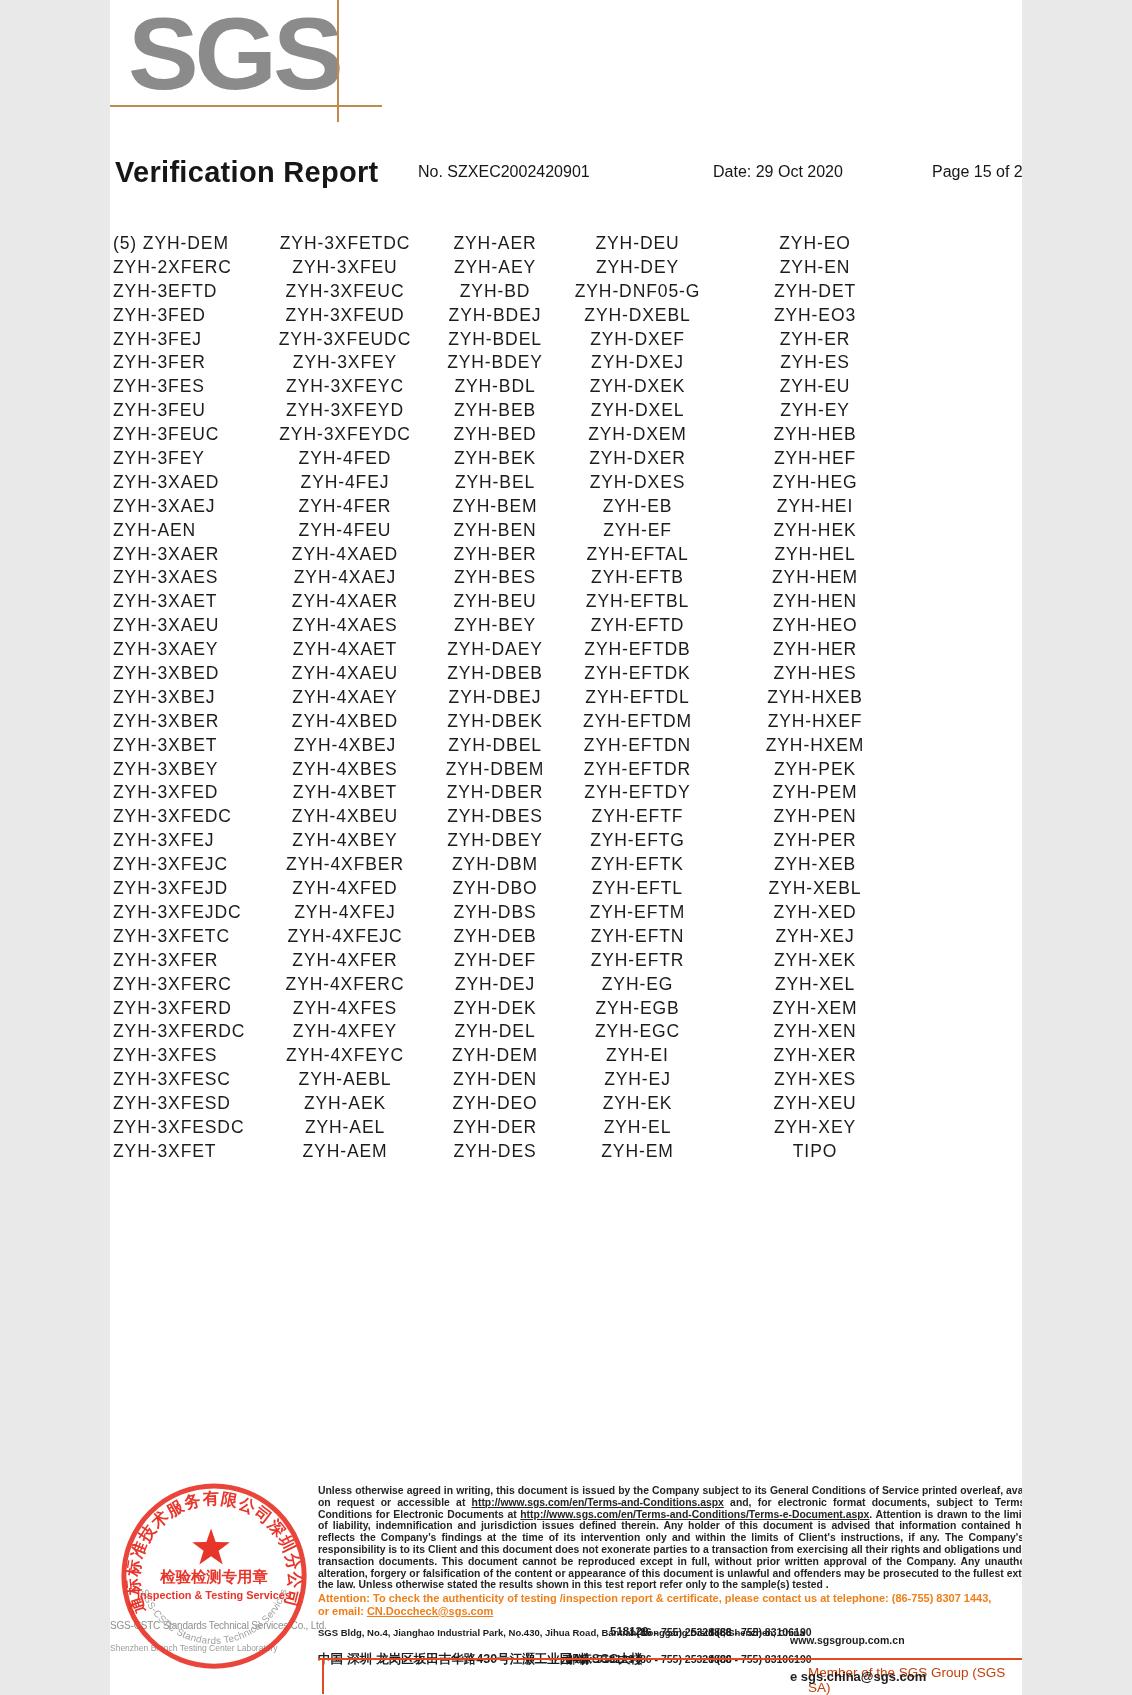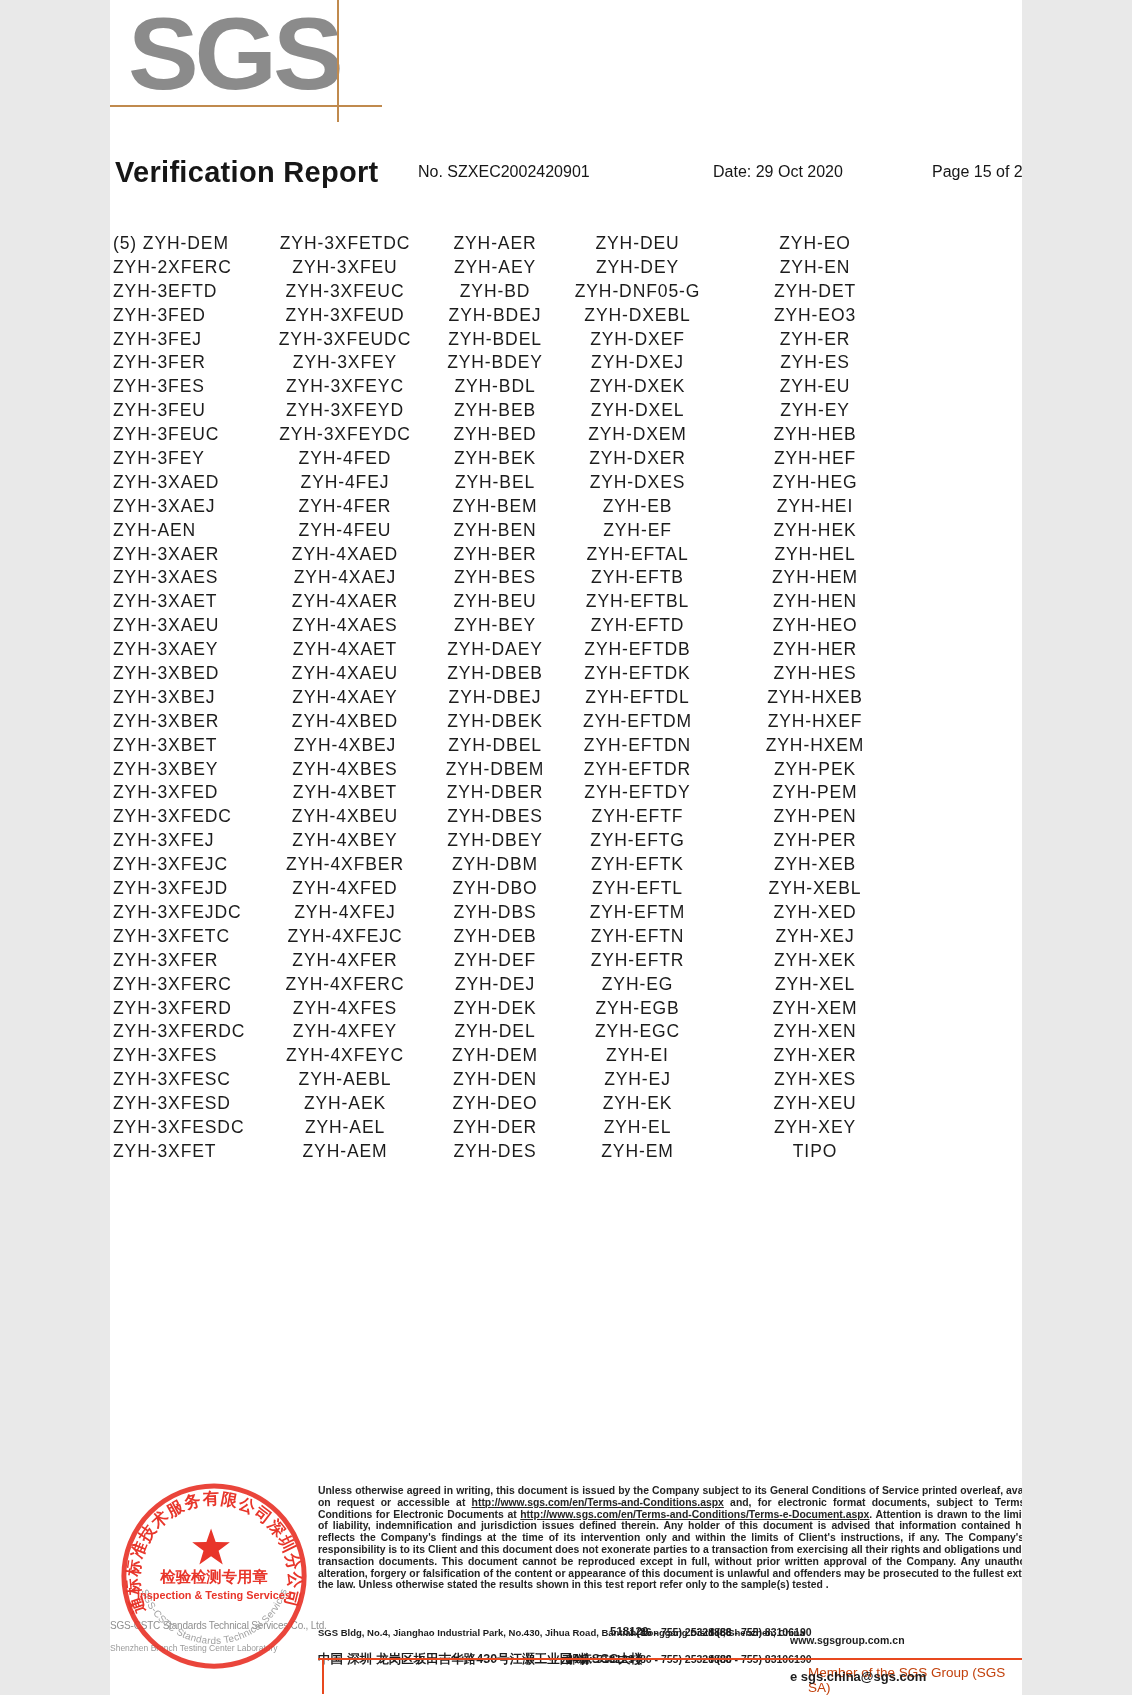--- a/index.html
+++ b/index.html
@@ -280,20 +280,22 @@
     <text font-size="10" fill="#a3a3a3" font-family="Liberation Sans, sans-serif">
       <textPath href="#arcBottom" startOffset="6" textLength="238" lengthAdjust="spacing">SGS-CSTC Standards Technical Services Co., Ltd.</textPath>
     </text>
     <polygon fill="#e8352a" points="100,47 104.7,60.5 119,60.8 107.6,69.5 111.8,83.2 100,75 88.2,83.2 92.4,69.5 81,60.8 95.3,60.5"></polygon>
     <text x="103" y="101" text-anchor="middle" font-size="15.5" fill="#e8352a" font-weight="bold" font-family="DejaVu Sans, sans-serif">检验检测专用章</text>
     <text x="103" y="118" text-anchor="middle" font-size="11" fill="#e8352a" font-weight="bold" font-family="Liberation Sans, sans-serif">Inspection &amp; Testing Services</text>
   </svg>
 
   <div class="legal">
     <p class="disclaimer"><span>Unless otherwise agreed in writing, this document is issued by the Company subject to its General Conditions of Service printed overleaf, available on request or accessible at </span><u>http://www.sgs.com/en/Terms-and-Conditions.aspx</u><span> and, for electronic format documents, subject to Terms and Conditions for Electronic Documents at </span><u>http://www.sgs.com/en/Terms-and-Conditions/Terms-e-Document.aspx</u><span>. Attention is drawn to the limitation of liability, indemnification and jurisdiction issues defined therein. Any holder of this document is advised that information contained hereon reflects the Company's findings at the time of its intervention only and within the limits of Client's instructions, if any. The Company's sole responsibility is to its Client and this document does not exonerate parties to a transaction from exercising all their rights and obligations under the transaction documents. This document cannot be reproduced except in full, without prior written approval of the Company. Any unauthorized alteration, forgery or falsification of the content or appearance of this document is unlawful and offenders may be prosecuted to the fullest extent of the law. Unless otherwise stated the results shown in this test report refer only to the sample(s) tested .</span></p>
+    <p class="attention"><span>Attention: To check the authenticity of testing /inspection report &amp; certificate, please contact us at telephone: (86-755) 8307 1443,</span><br>
+      <span>or email: </span><u>CN.Doccheck@sgs.com</u></p>
   </div>
 
   <div class="addr">
     <div class="addr-row en">
       <span class="seg a0">SGS Bldg, No.4, Jianghao Industrial Park, No.430, Jihua Road, Bantian, Longgang District, Shenzhen, China</span>
       <span class="seg post">518129</span>
       <span class="seg tel">t (86 - 755) 25328888</span>
       <span class="seg fax">f (86 - 755) 83106190</span>
       <span class="seg net">www.sgsgroup.com.cn</span>
     </div>

